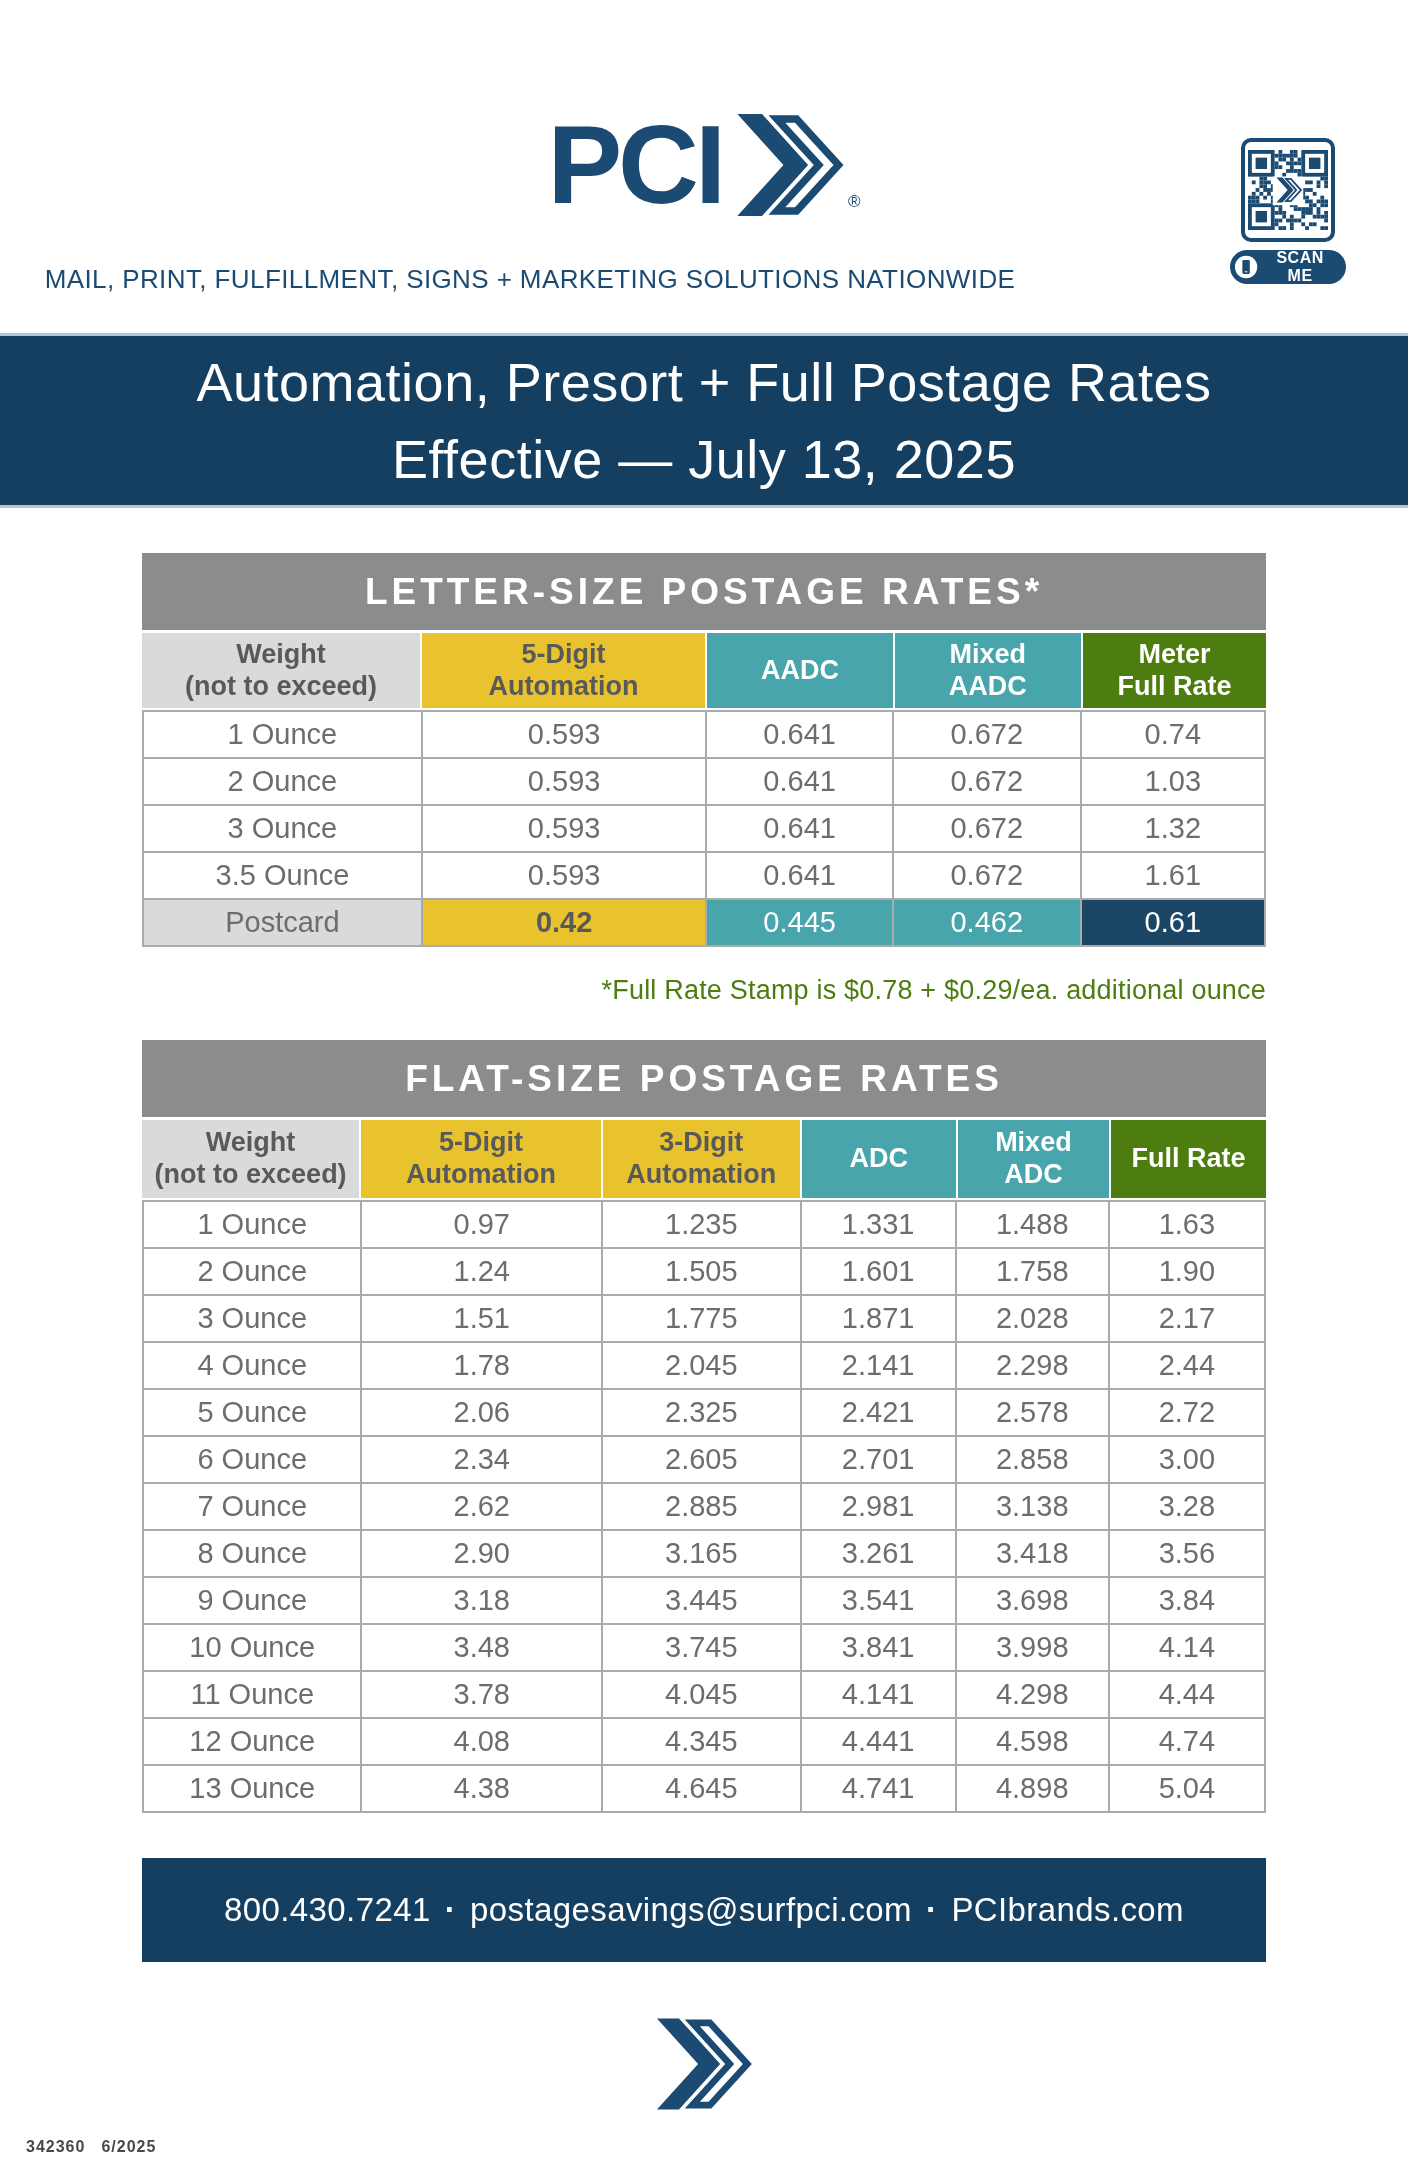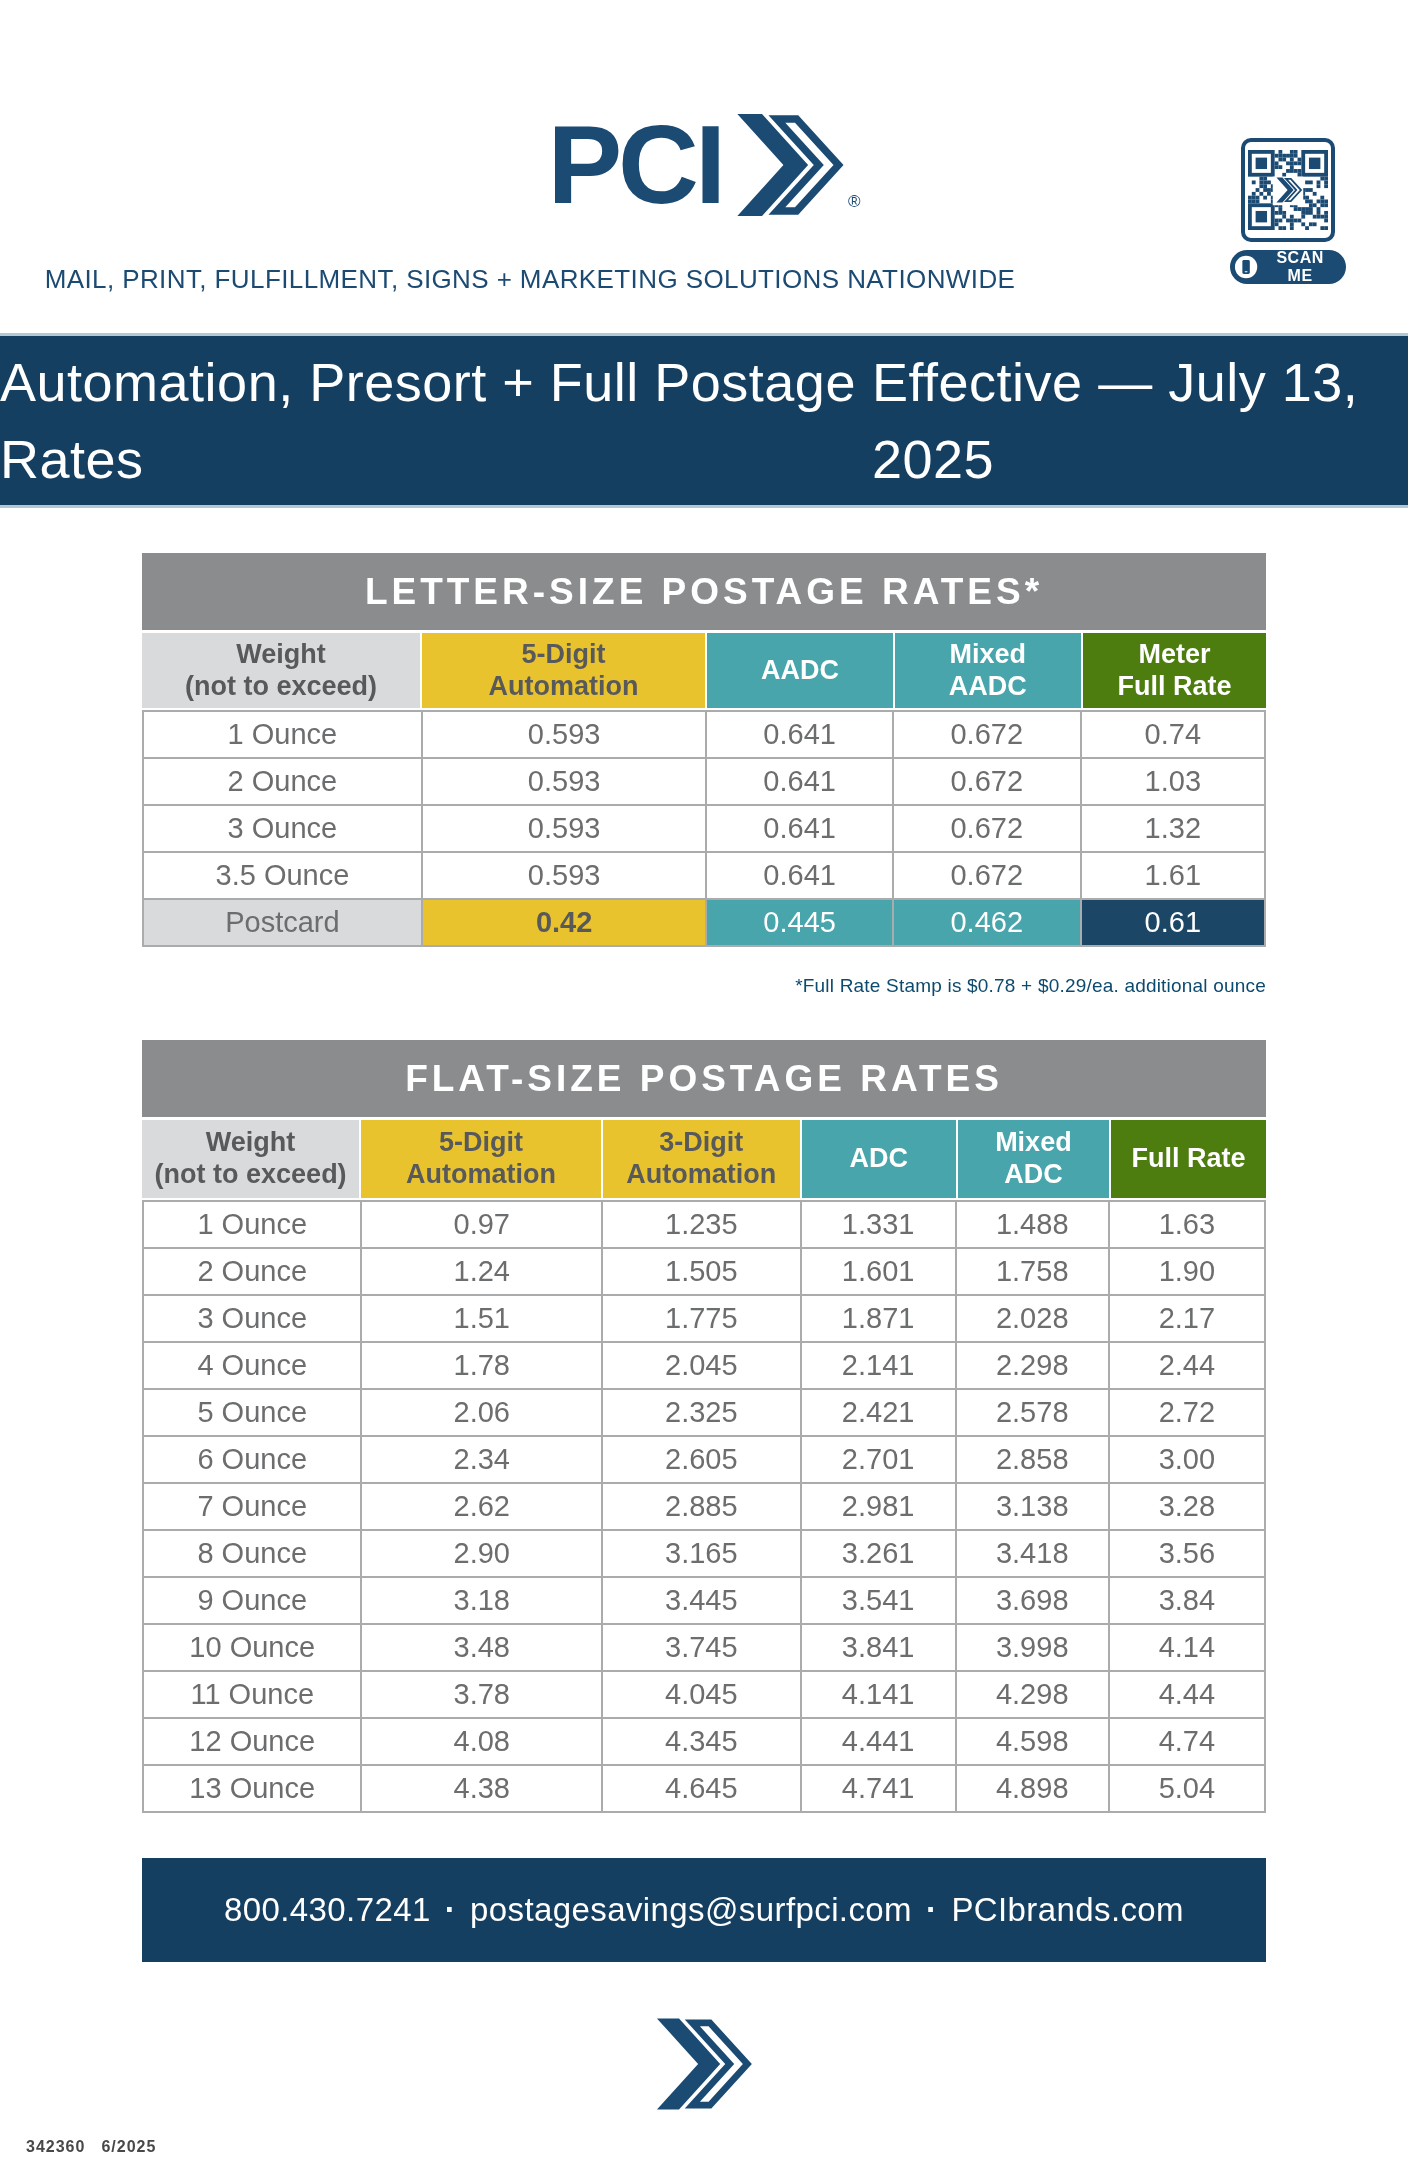--- a/index.html
+++ b/index.html
@@ -22,21 +22,21 @@
   .qr-wrap { position:absolute; top:138px; right:62px; width:116px; text-align:center; }
   .qr-box { width:94px; height:104px; margin:0 auto; border:4px solid #1b4a73; border-radius:10px;
     background:#fff; display:flex; align-items:center; justify-content:center; }
   .scan-pill { margin-top:8px; height:34px; background:#1b4a73; border-radius:17px;
     display:flex; align-items:center; justify-content:center; gap:6px; padding:0 10px 0 4px; }
   .scan-pill span { color:#ffffff; font-size:16px; font-weight:700; letter-spacing:0.5px; }
 
   
   .banner { position:absolute; top:333px; left:0; width:1408px; height:175px; background:#153f61;
     border-top:3px solid #b3c8d4; border-bottom:3px solid #b3c8d4;
-    display:flex; flex-direction:row; align-items:center; justify-content:center;
+    display:flex; flex-direction:column; align-items:center; justify-content:center;
     color:#ffffff; font-size:54px; font-weight:400; letter-spacing:0.5px; line-height:1.42; }
 
   
   .table-block { position:absolute; left:142px; width:1124px; }
   .t-letter { top:553px; }
   .t-flat { top:1040px; }
   .t-title { background:#8a8c8e; color:#ffffff; font-size:37px; font-weight:700; letter-spacing:4px;
     height:77px; display:flex; align-items:center; justify-content:center; margin-bottom:3px; }
   .thead { display:grid; gap:2px; background:#ffffff; }
   .t-letter .thead, .t-letter .tbody { grid-template-columns:24.9fr 25.4fr 16.6fr 16.7fr 16.4fr; }
@@ -50,21 +50,21 @@
   .h-navy { background:#4d7c0f; color:#ffffff; }
   .tbody { display:grid; gap:2px; background:#a9abad; border:2px solid #a9abad; margin-top:2px;
     grid-auto-rows:45px; }
   .bcell { background:#ffffff; color:#6b6d6f; font-size:29px;
     display:flex; align-items:center; justify-content:center; }
   .hl-lightgray { background:#d9dadb; color:#6b6d6f; }
   .hl-yellow { background:#e9c32d; color:#58595b;font-weight:bold; }
   .hl-teal { background:#48a5ab; color:#ffffff; }
   .hl-navy { background:#1b4666; color:#ffffff; }
   .footnote { position:absolute; top:975px; left:142px; width:1124px; text-align:right;
-    color:#0c4a6e; font-size:19px; letter-spacing:0.2px; }
+    color:#4d7c0f; font-size:27px; letter-spacing:0.2px; }
 
   
   .footer-bar { position:absolute; top:1858px; left:142px; width:1124px; height:104px; background:#153f61;
     display:flex; align-items:center; justify-content:center; color:#ffffff; font-size:33px;
     letter-spacing:0.4px; }
   .footer-bar .sep { margin:0 14px; font-weight:700; }
   .bottom-chev { position:absolute; top:2012px; left:50%; transform:translateX(-50%);
     width:100px; height:104px; color:#1b4a73; }
   .meta { position:absolute; top:2138px; left:26px; color:#47484a; font-size:16px; font-weight:600;
     letter-spacing:1px; display:flex; gap:16px; }

